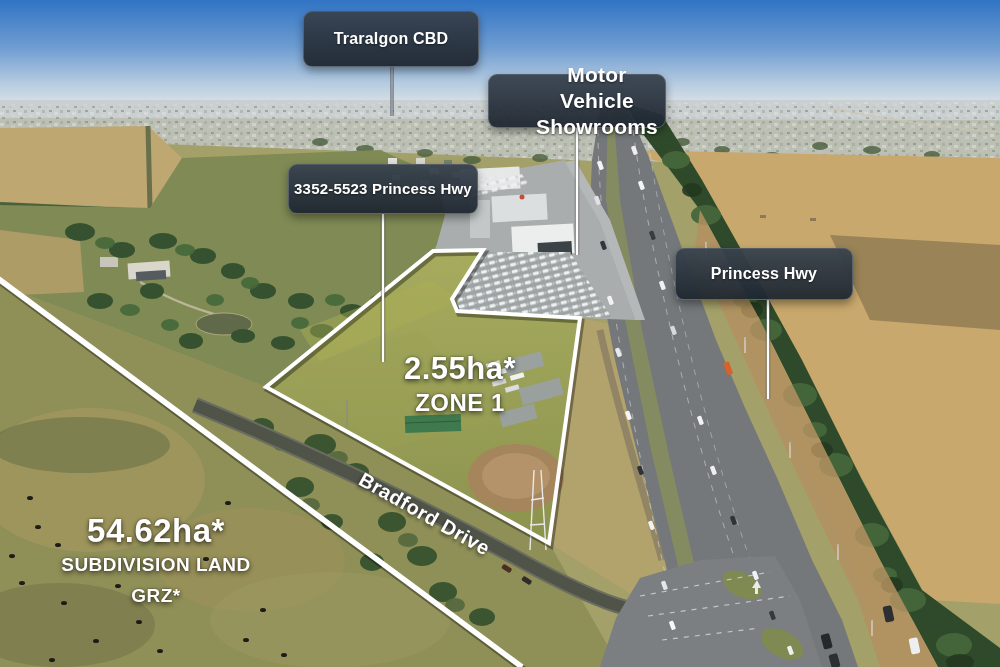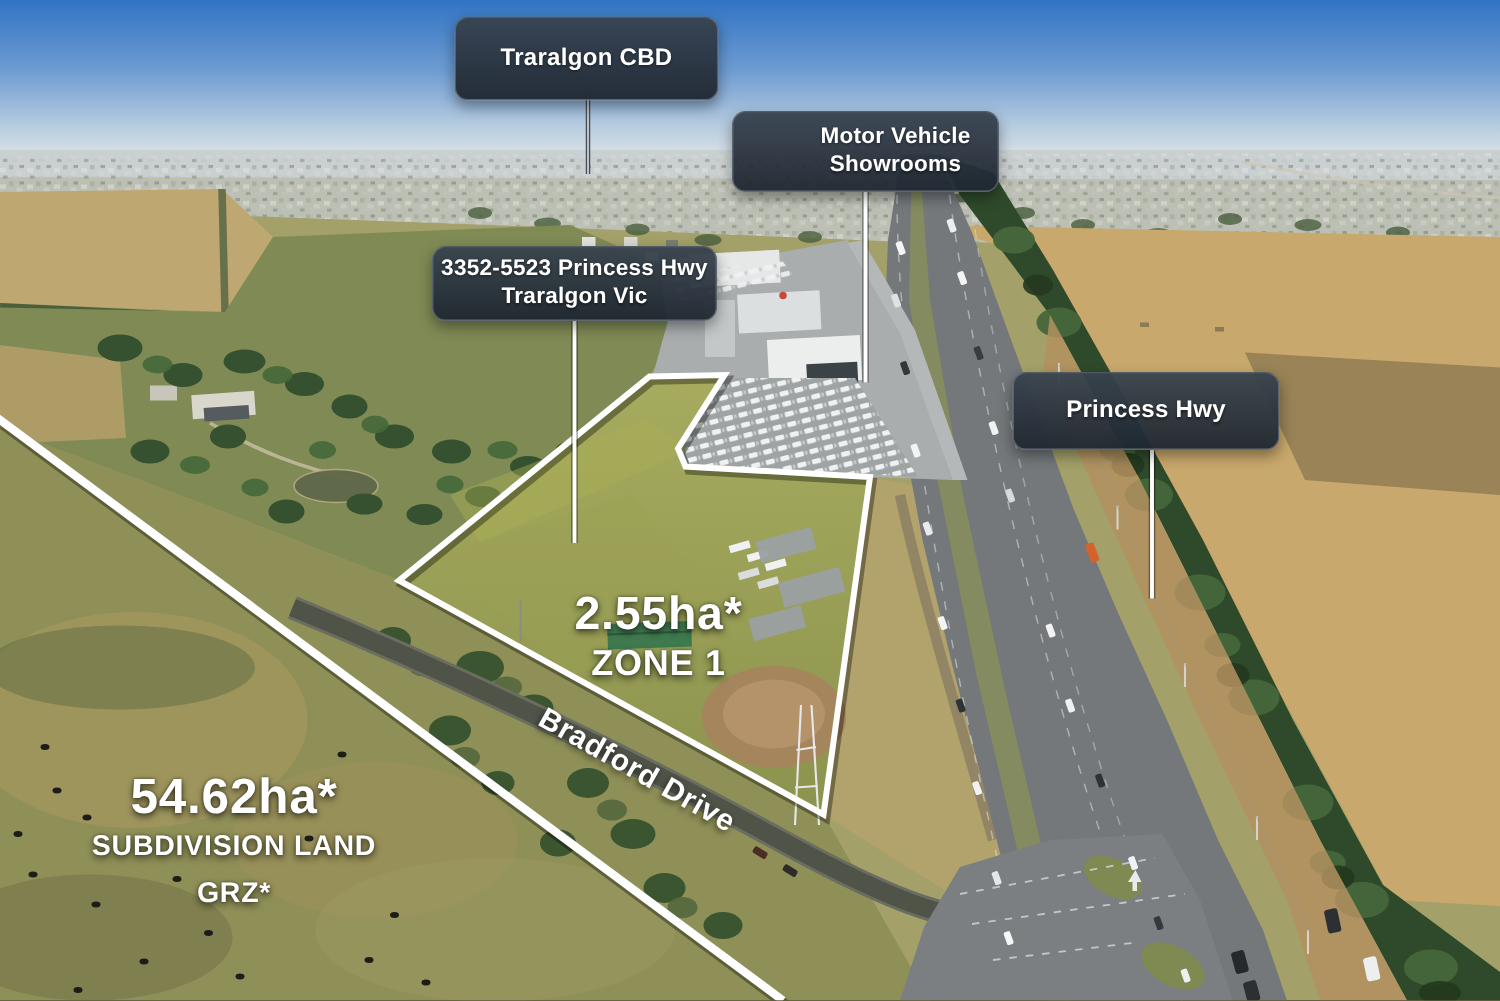--- a/index.html
+++ b/index.html
@@ -15,31 +15,31 @@
     background:linear-gradient(180deg, rgba(56,66,78,0.95) 0%, rgba(30,38,48,0.95) 100%);
     border:1px solid rgba(120,130,142,0.55);
     border-radius:9px;
     color:#fff; font-weight:bold; text-align:center;
     display:flex; flex-direction:column; justify-content:center;
     box-shadow:0 4px 9px rgba(0,0,0,0.38);
     text-shadow:0 1px 2px rgba(0,0,0,0.5);
     line-height:1.25; letter-spacing:0.2px;
   }
   .callout-cbd   { left:303px; top:11px;  width:176px; height:56px; font-size:16px; }
-  .callout-mvs   { left:488px; top:74px;  width:178px; height:54px; font-size:15px;padding-left:40px; }
+  .callout-mvs   { left:488px; top:74px;  width:178px; height:54px; font-size:21px;padding-left:40px; }
   .callout-addr  { left:288px; top:164px; width:190px; height:50px; font-size:15px; }
   .callout-phwy  { left:675px; top:248px; width:178px; height:52px; font-size:16px; }
 
   
   .big-label {
     position:absolute; color:#fff; font-weight:bold; text-align:center;
     text-shadow:0 2px 5px rgba(0,0,0,0.65), 0 0 2px rgba(0,0,0,0.45);
     letter-spacing:0.5px;
   }
-  .parcel-label { left:329px; top:352px; width:220px;margin-top:40px; }
+  .parcel-label { left:350px; top:352px; width:220px; }
   .parcel-label .area { font-size:31px; line-height:34px; }
   .parcel-label .zone { font-size:24px; line-height:30px; margin-top:2px; }
   .subdiv-label { left:16px; top:514px; width:280px; }
   .subdiv-label .area { font-size:33px; line-height:34px; }
   .subdiv-label .zone { font-size:19px; line-height:29px; margin-top:2px; }
 
   .road-label {
     position:absolute; left:366px; top:468px;
     color:#fff; font-weight:bold; font-size:20px; letter-spacing:0.5px;
     transform:rotate(29.5deg); transform-origin:0 0;
@@ -380,21 +380,20 @@
     <span>Traralgon CBD</span>
   </div>
 
   <div class="callout callout-mvs">
     <span>Motor Vehicle</span>
     <span>Showrooms</span>
   </div>
 
   <div class="callout callout-addr">
     <span>3352-5523 Princess Hwy</span>
-    <span>Traralgon Vic</span>
   </div>
 
   <div class="callout callout-phwy">
     <span>Princess Hwy</span>
   </div>
 
   <div class="big-label parcel-label">
     <div class="area">2.55ha*</div>
     <div class="zone">ZONE 1</div>
   </div>

